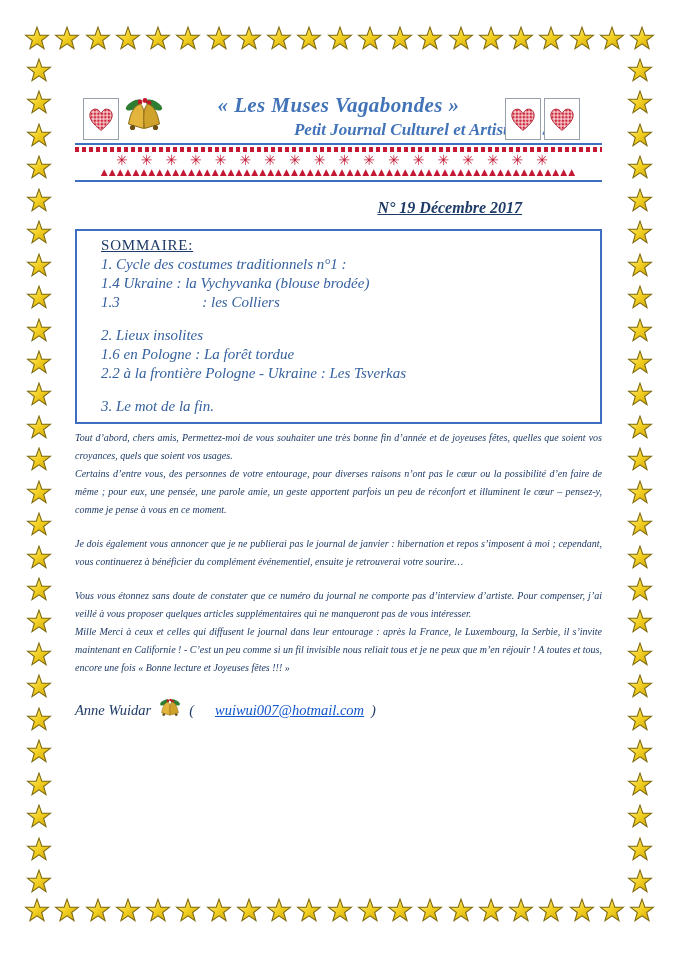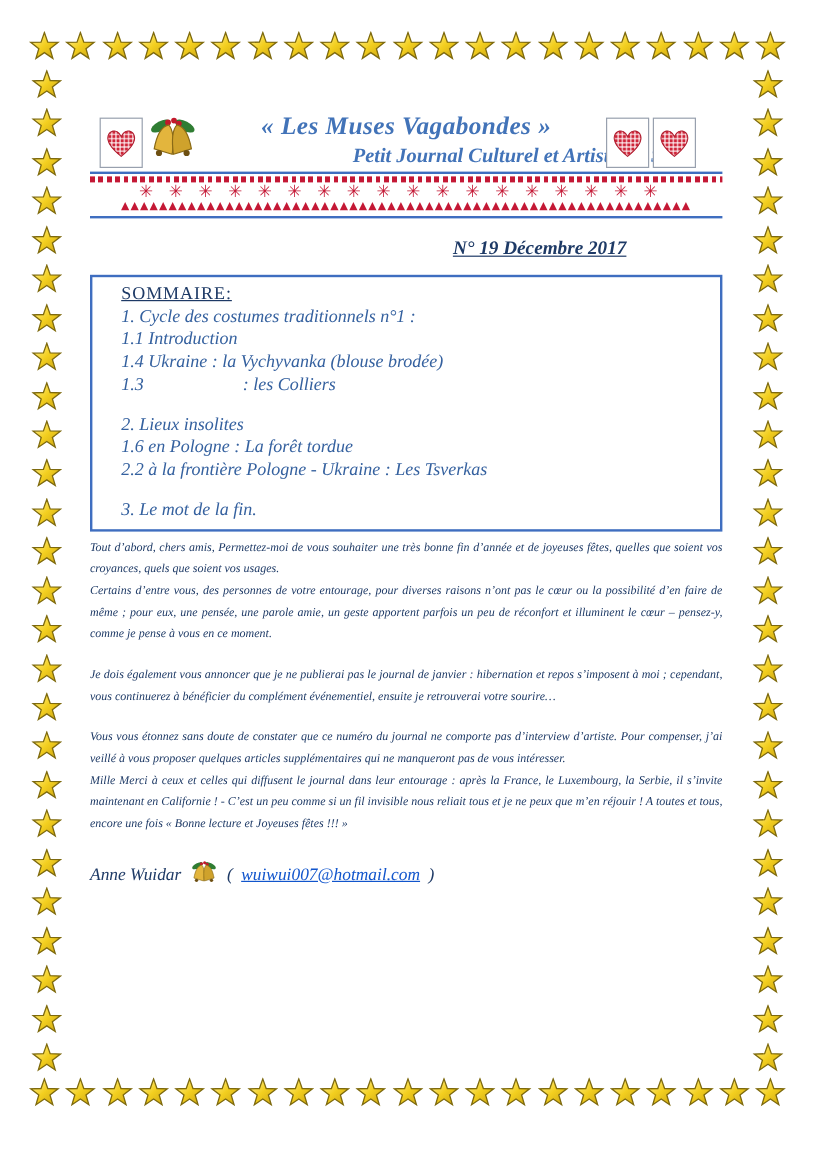--- a/index.html
+++ b/index.html
@@ -54,21 +54,21 @@
   
   .para{margin:0;font-style:italic;font-size:10px;line-height:18px;
         text-align:justify;color:#1e3a66;}
   .para.first{margin-top:5px;}
   .para.gap{margin-bottom:16px;}
 
   
   .signature{margin-top:20px;display:flex;align-items:center;gap:7px;
              font-style:italic;font-weight:normal;font-size:14.5px;color:#1e3a66;}
   .sig-bells svg{display:block;}
-  .sig-email{color:#1155cc;text-decoration:underline;cursor:pointer;font-style:italic;}
+  .sig-email{color:#1155cc;text-decoration:underline;cursor:pointer;font-style:italic;margin-left:14px;}
 </style>
 </head>
 <body>
 
 <svg width="0" height="0" style="position:absolute" aria-hidden="true">
   <defs>
     <linearGradient id="goldgrad" x1="0" y1="0" x2="1" y2="1">
       <stop offset="0" stop-color="#fff2a0"></stop>
       <stop offset="0.5" stop-color="#f3cf1f"></stop>
       <stop offset="1" stop-color="#c9a212"></stop>
@@ -691,21 +691,20 @@
       <div class="band-motifs">✳✳✳✳✳✳✳✳✳✳✳✳✳✳✳✳✳✳</div>
       <div class="band-zigzag">▲▲▲▲▲▲▲▲▲▲▲▲▲▲▲▲▲▲▲▲▲▲▲▲▲▲▲▲▲▲▲▲▲▲▲▲▲▲▲▲▲▲▲▲▲▲▲▲▲▲▲▲▲▲▲▲▲▲▲▲</div>
     </div>
     <div class="hline"></div>
     <div class="issue">N° 19 Décembre 2017</div>
   </div>
 
   <div class="sommaire">
     <div class="som-heading">SOMMAIRE:</div>
     <div class="som-item">1. Cycle des costumes traditionnels n°1 :</div>
-    <div class="som-item">1.1 Introduction</div>
     <div class="som-item">1.4 Ukraine : la Vychyvanka (blouse brodée)</div>
     <div class="som-item">1.3&nbsp;&nbsp;&nbsp;&nbsp;&nbsp;&nbsp;&nbsp;&nbsp;&nbsp;&nbsp;&nbsp;&nbsp;&nbsp;&nbsp;&nbsp;&nbsp;&nbsp;&nbsp;&nbsp;&nbsp;&nbsp;&nbsp;: les Colliers</div>
     <div class="som-item blank"></div>
     <div class="som-item">2. Lieux insolites</div>
     <div class="som-item">1.6 en Pologne : La forêt tordue</div>
     <div class="som-item">2.2 à la frontière Pologne - Ukraine : Les Tsverkas</div>
     <div class="som-item blank"></div>
     <div class="som-item">3. Le mot de la fin.</div>
   </div>
 

